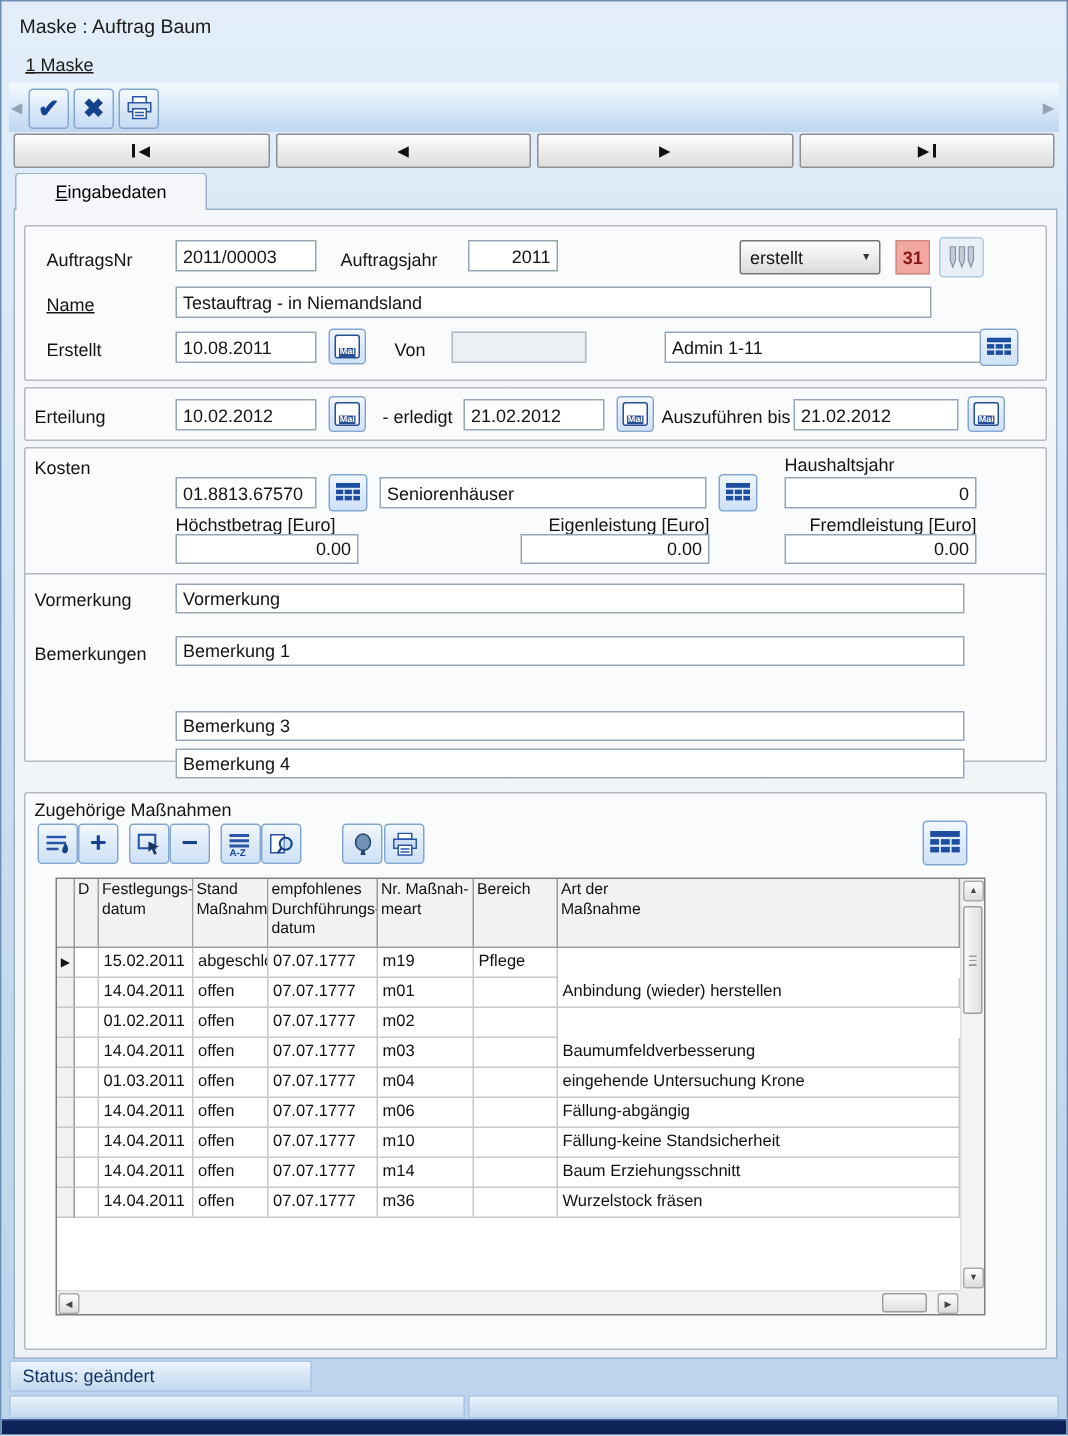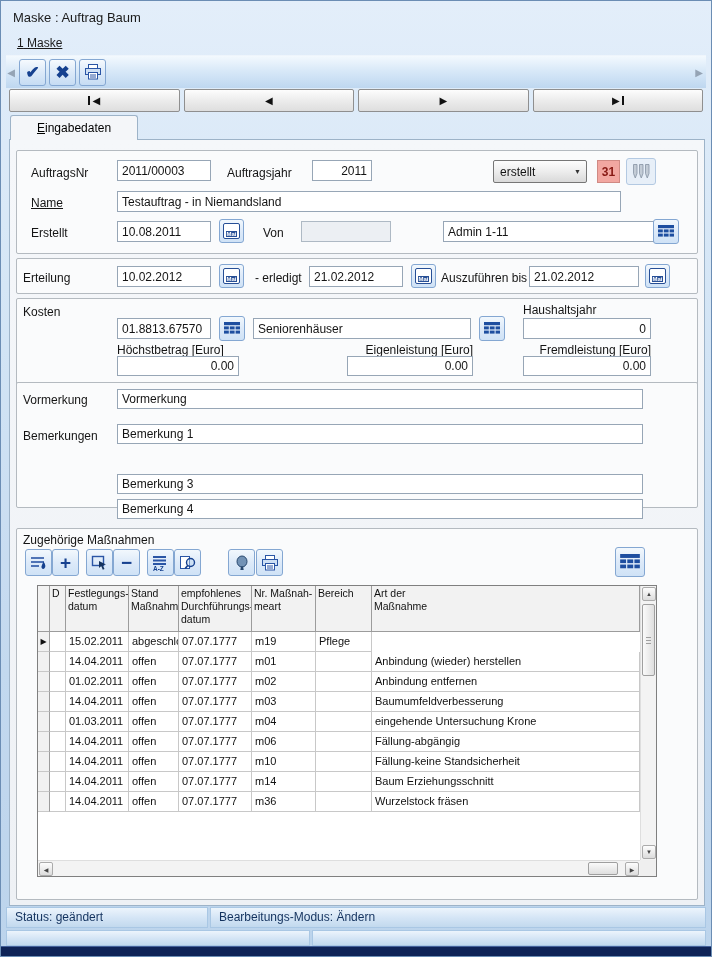--- a/index.html
+++ b/index.html
@@ -424,21 +424,20 @@
               <div class="td">Anbindung (wieder) herstellen</div>
             </div>
             <div class="trow">
               <div class="td marker"></div>
               <div class="td"></div>
               <div class="td">01.02.2011</div>
               <div class="td">offen</div>
               <div class="td">07.07.1777</div>
               <div class="td">m02</div>
               <div class="td"></div>
-              <div class="td">Anbindung entfernen</div>
             </div>
             <div class="trow">
               <div class="td marker"></div>
               <div class="td"></div>
               <div class="td">14.04.2011</div>
               <div class="td">offen</div>
               <div class="td">07.07.1777</div>
               <div class="td">m03</div>
               <div class="td"></div>
               <div class="td">Baumumfeldverbesserung</div>
@@ -505,19 +504,18 @@
           <div class="hthumb"></div>
           <div class="sbtn right">▶</div>
         </div>
         <div class="sbcorner"></div>
       </div>
     </div>
   </div>
 
   <div class="statusbar">
     <div class="spanel" style="left:0; width:202px;">Status: geändert</div>
-    <div class="spanel" style="left:204px; right:0;">Bearbeitungs-Modus: Ändern</div>
     <div class="spanel row2" style="left:0; width:304px;"></div>
     <div class="spanel row2" style="left:306px; right:0;"></div>
   </div>
 
   <div class="bottomstrip"></div>
 </div>
 
 </body></html>

